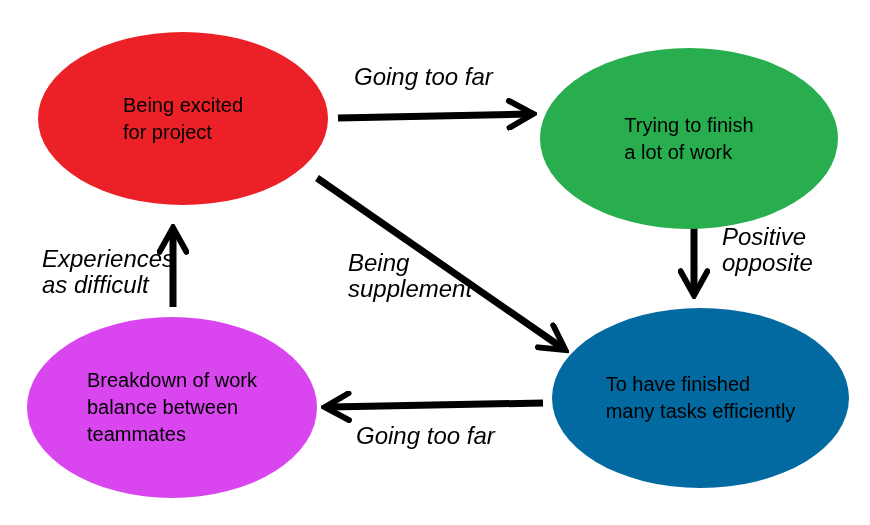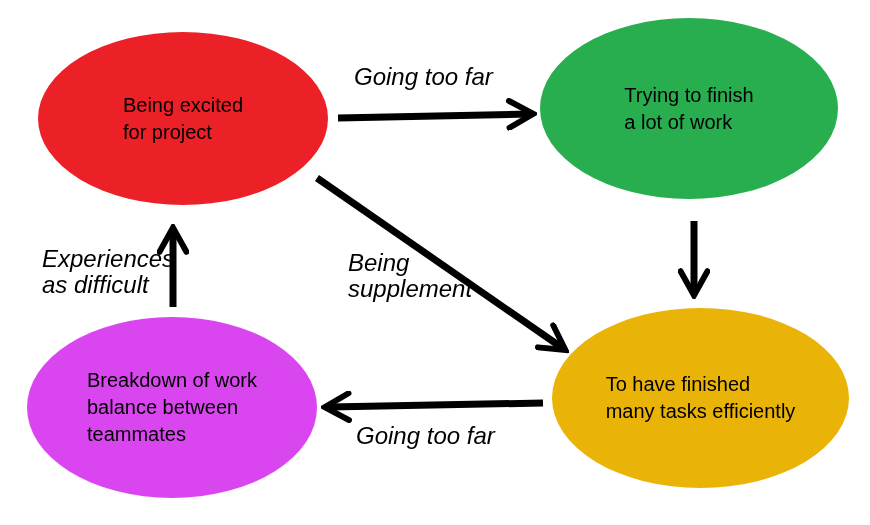--- a/index.html
+++ b/index.html
@@ -24,21 +24,21 @@
     align-items: center;
     justify-content: center;
   }
   .node-label {
     font-size: 20px;
     line-height: 27px;
     text-align: left;
     white-space: pre-line;
   }
   .node-red    { left: 38px;  top: 32px;  width: 290px; height: 173px; }
-  .node-green  { left: 540px; top: 18px;  width: 298px; height: 181px; align-items: center; }
+  .node-green  { left: 540px; top: 48px;  width: 298px; height: 181px; align-items: center; }
   .node-blue   { left: 552px; top: 308px; width: 297px; height: 180px; }
   .node-yellow { left: 27px;  top: 317px; width: 290px; height: 181px; }
   .edge-label {
     position: absolute;
     font-size: 24px;
     line-height: 26px;
     font-style: italic;
     white-space: pre-line;
   }
   .lbl-top      { left: 354px; top: 64px;  }
@@ -68,33 +68,35 @@
   <div class="node node-red" style="background: rgb(236, 32, 39);">
     <div class="node-label">Being excited
 for project</div>
   </div>
 
   <div class="node node-green" style="background: rgb(40, 174, 79);">
     <div class="node-label">Trying to finish
 a lot of work</div>
   </div>
 
-  <div class="node node-blue" style="background: #eab308;">
+  <div class="node node-blue" style="background: #0369a1;">
     <div class="node-label">To have finished
 many tasks efficiently</div>
   </div>
 
   <div class="node node-yellow" style="background: #d946ef;">
     <div class="node-label">Breakdown of work
 balance between
 teammates</div>
   </div>
 
   <div class="edge-label lbl-top">Going too far</div>
 
+  <div class="edge-label lbl-right">Positive
+opposite</div>
 
   <div class="edge-label lbl-diagonal">Being
 supplement</div>
 
   <div class="edge-label lbl-bottom">Going too far</div>
 
   <div class="edge-label lbl-left">Experiences
 as difficult</div>
 
 </div>

